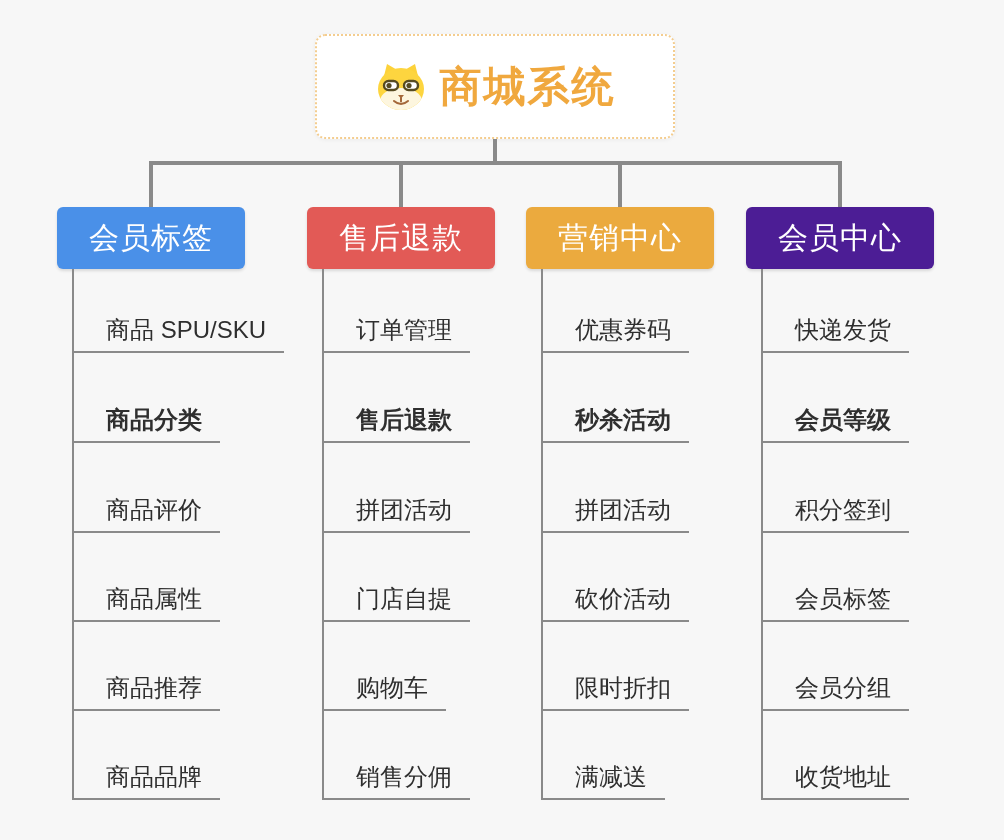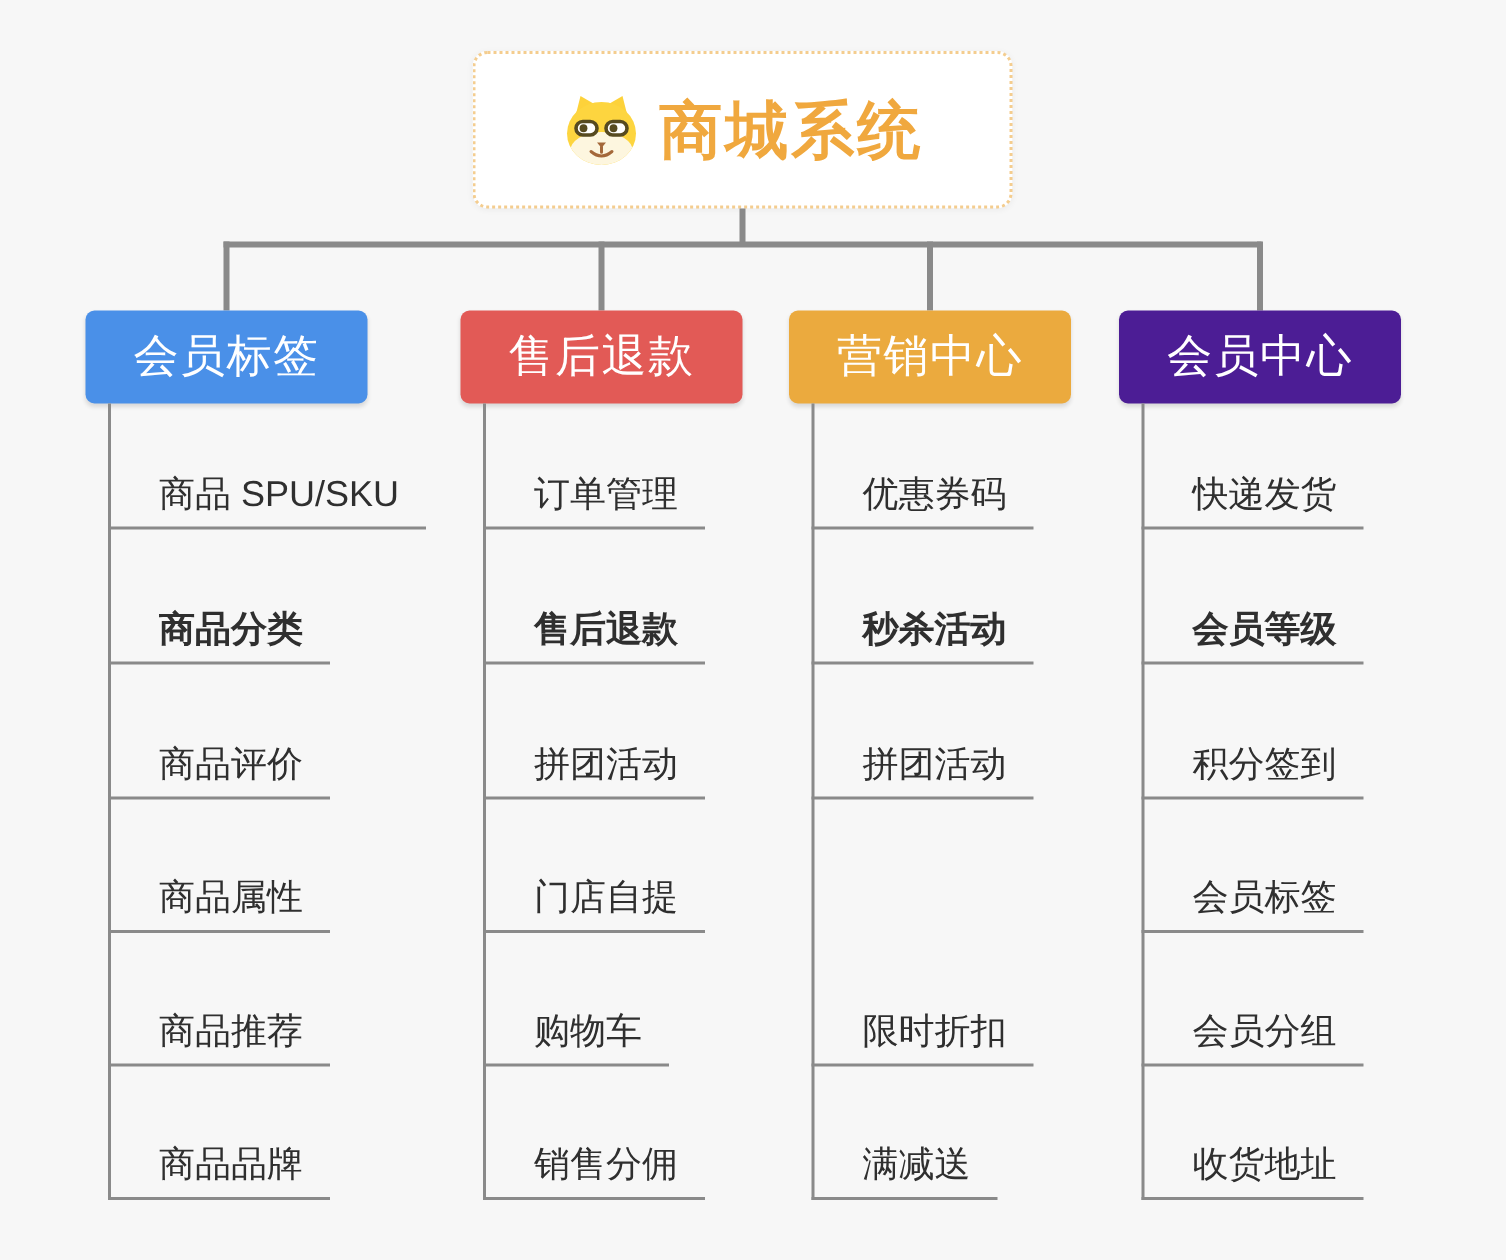--- a/index.html
+++ b/index.html
@@ -159,20 +159,21 @@
     <div class="leaf r4">门店自提</div>
     <div class="leaf r5">购物车</div>
     <div class="leaf r6">销售分佣</div>
   </div>
 
   <div class="col c3">
     <div class="trunk"></div>
     <div class="leaf r1">优惠券码</div>
     <div class="leaf r2">秒杀活动</div>
     <div class="leaf r3">拼团活动</div>
+    <div class="leaf r4">砍价活动</div>
     <div class="leaf r5">限时折扣</div>
     <div class="leaf r6">满减送</div>
   </div>
 
   <div class="col c4">
     <div class="trunk"></div>
     <div class="leaf r1">快递发货</div>
     <div class="leaf r2">会员等级</div>
     <div class="leaf r3">积分签到</div>
     <div class="leaf r4">会员标签</div>

